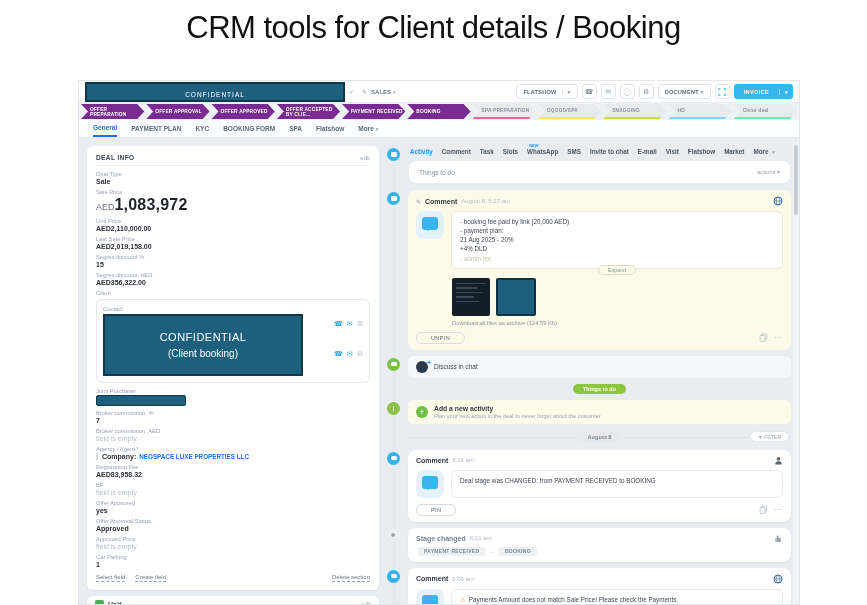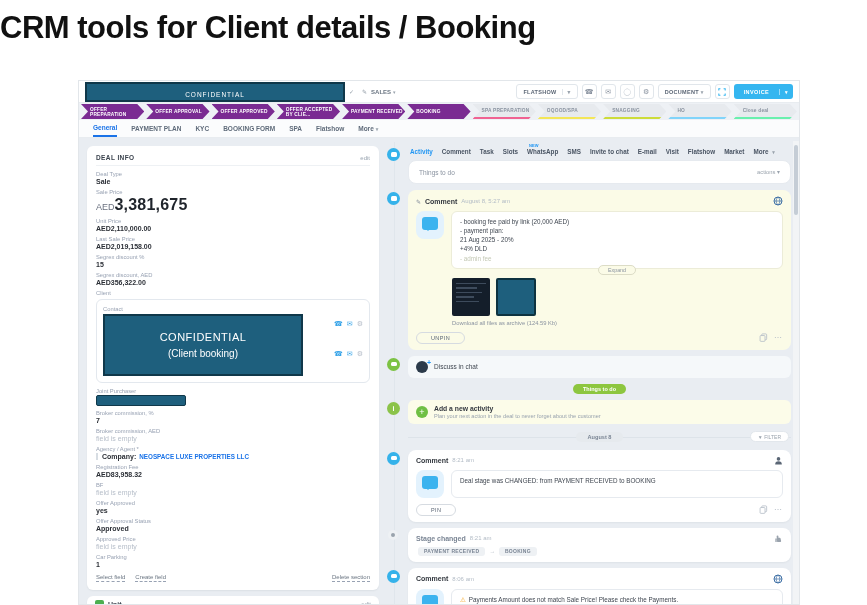--- a/index.html
+++ b/index.html
@@ -1,18 +1,18 @@
 <!DOCTYPE html>
 <html><head>
 <meta charset="utf-8">
 <style>
   * { margin:0; padding:0; box-sizing:border-box; font-family:"Liberation Sans", sans-serif; }
   body { background:#fff; }
   .screen { position:relative; width:867px; height:605px; background:#fff; overflow:hidden; }
-  .page-title { position:absolute; top:10px; left:0; right:0; font-size:31px; font-weight:700; color:#111; letter-spacing:-0.5px; }
+  .page-title { position:absolute; top:10px; left:0; right:0; text-align:center; font-size:31px; font-weight:400; color:#111; letter-spacing:-0.5px; }
 
   
   .app { position:absolute; left:78px; top:80px; width:722px; height:525px; background:#e9edf2; overflow:hidden; border:1px solid #e2e6ea; }
 
   
   .apphead { position:relative; height:22px; background:#fff; border-bottom:1px solid #e8ecf0; display:flex; align-items:center; padding:0 6px; }
   .conf-box { width:260px; height:20px; background:#1e5f7d; border:2px solid #10384a; color:#fff; font-size:6.5px; letter-spacing:1px; display:flex; align-items:flex-end; justify-content:center; padding-bottom:2px; flex:none; }
   .head-marks { font-size:6px; color:#9aa3ad; margin:0 4px; }
   .sales { font-size:6px; color:#6b7683; font-weight:600; }
   .caret { font-size:5px; color:#9aa3ad; margin-left:2px; }
@@ -223,21 +223,21 @@
             <span class="edit-link">edit</span>
           </div>
 
           <div class="frow">
             <div class="lbl">Deal Type</div>
             <div class="val">Sale</div>
           </div>
 
           <div class="frow">
             <div class="lbl">Sale Price</div>
-            <div><span class="price-cur">AED</span><span class="price-num">3,381,675</span></div>
+            <div><span class="price-cur">AED</span><span class="price-num">1,083,972</span></div>
           </div>
 
           <div class="frow">
             <div class="lbl">Unit Price</div>
             <div class="val">AED2,110,000.00</div>
           </div>
           <div class="frow">
             <div class="lbl">Last Sale Price</div>
             <div class="val">AED2,019,158.00</div>
           </div>

